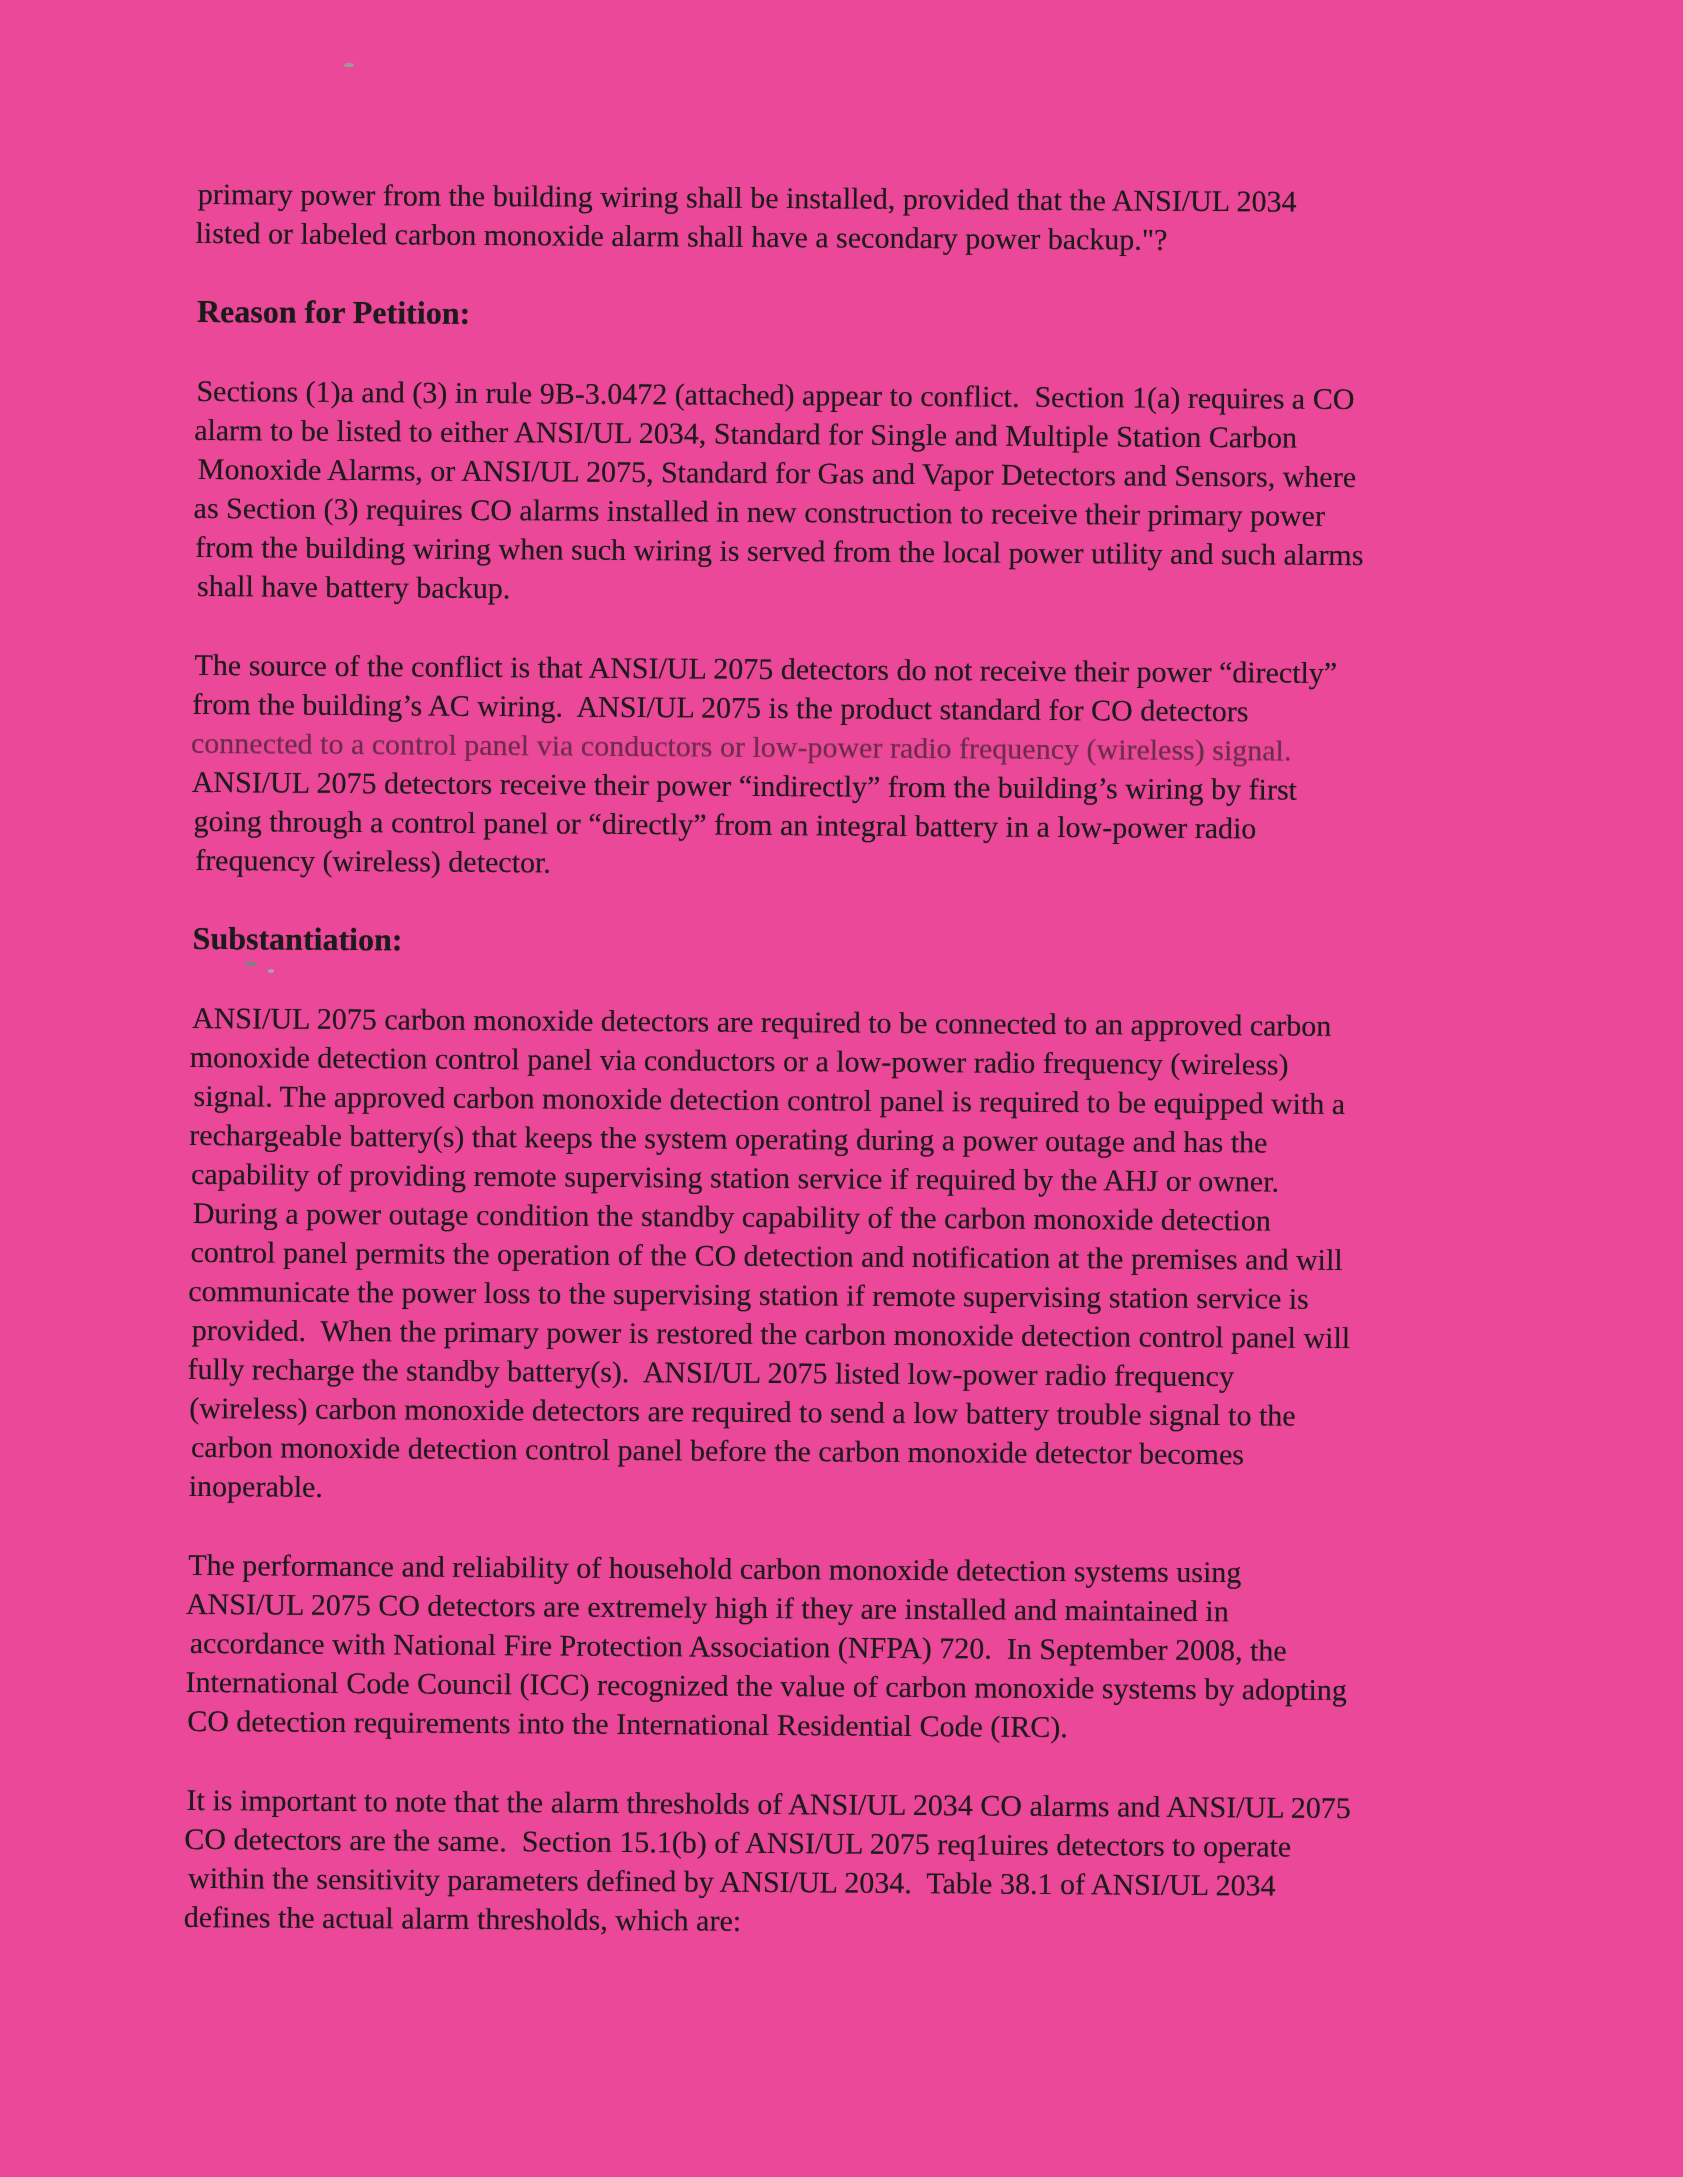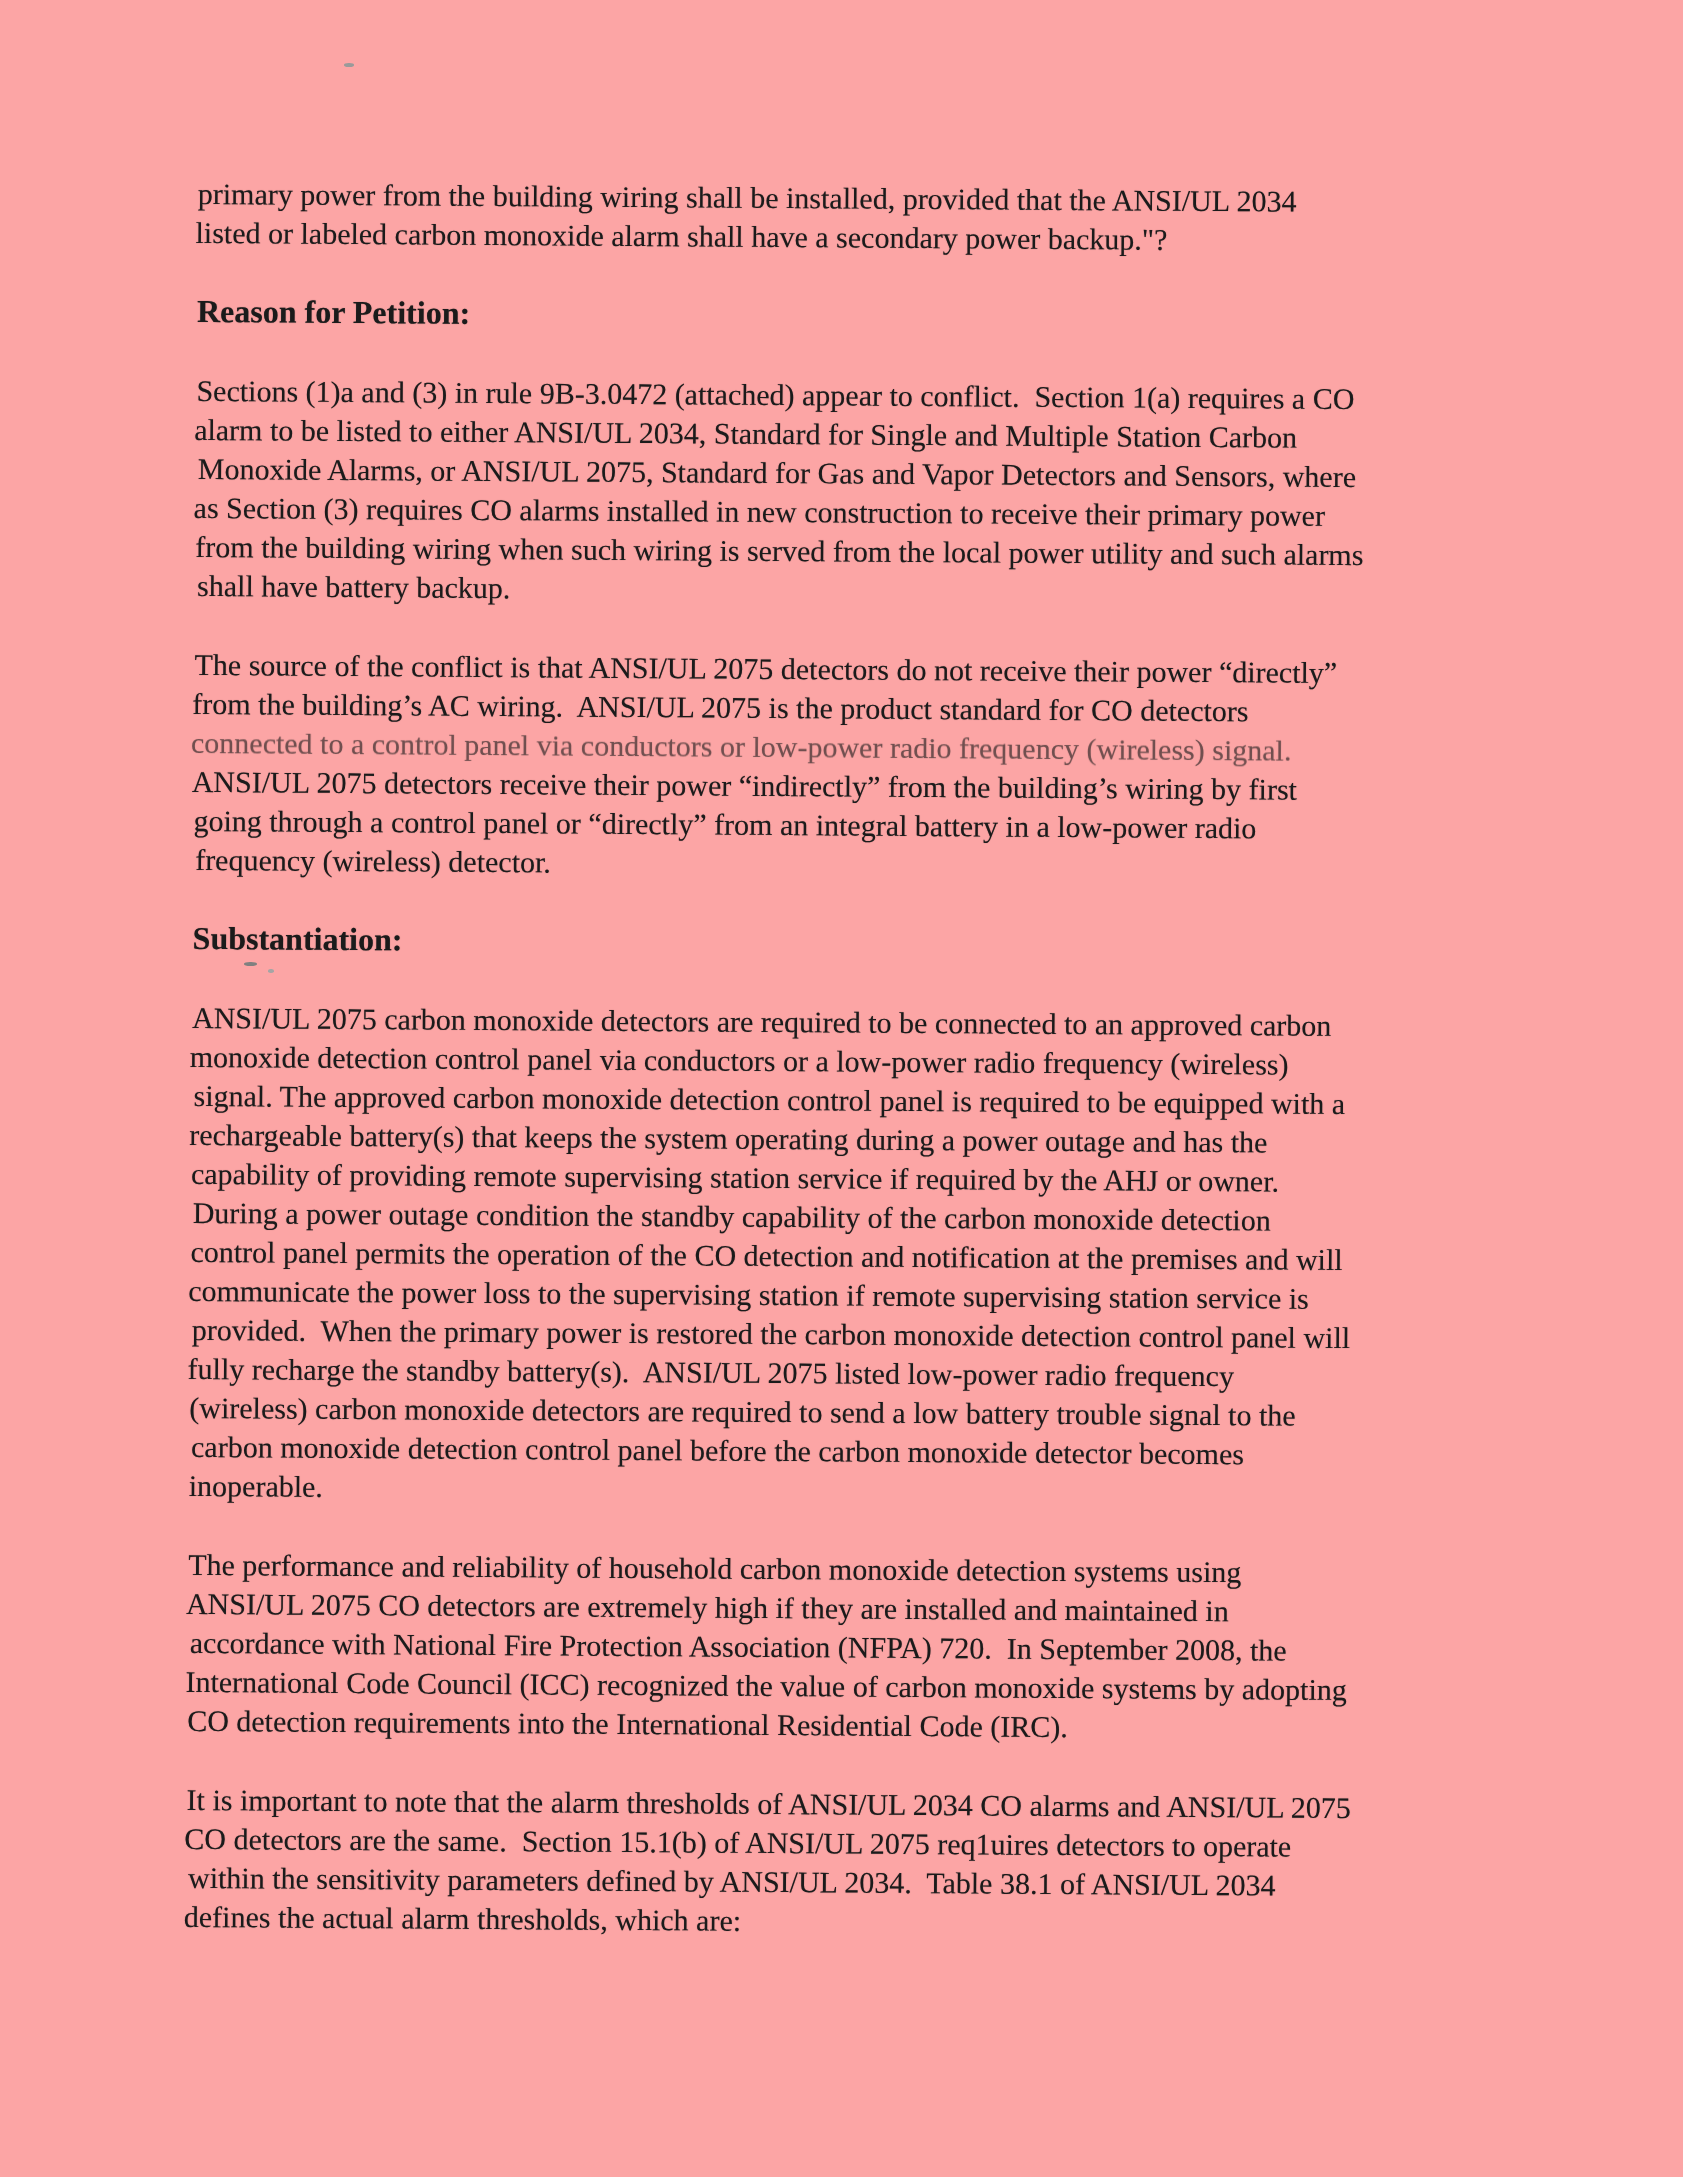--- a/index.html
+++ b/index.html
@@ -5,21 +5,21 @@
 <style>
   html, body {
     margin: 0;
     padding: 0;
     background: #ffffff;
   }
   .page {
     position: relative;
     width: 1683px;
     height: 2177px;
-    background: #fca5a5;
+    background: #ec4899;
     overflow: hidden;
     font-family: "Liberation Serif", "DejaVu Serif", serif;
     color: #1b1b1b;
   }
   .content {
     position: absolute;
     left: 198px;
     top: 174px;
     width: 1376px;
     transform: rotate(0.4deg);

